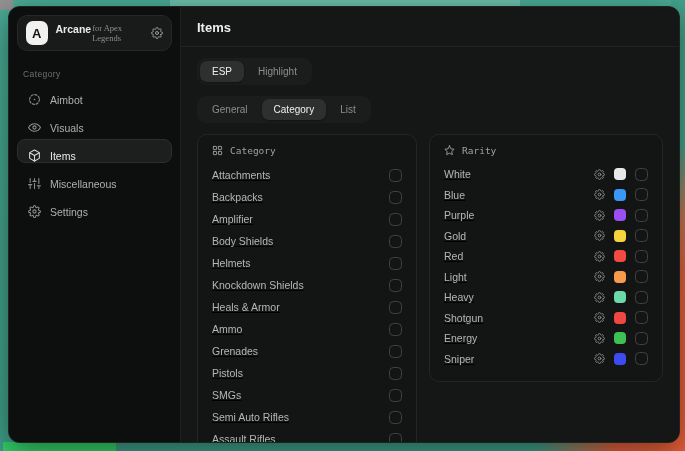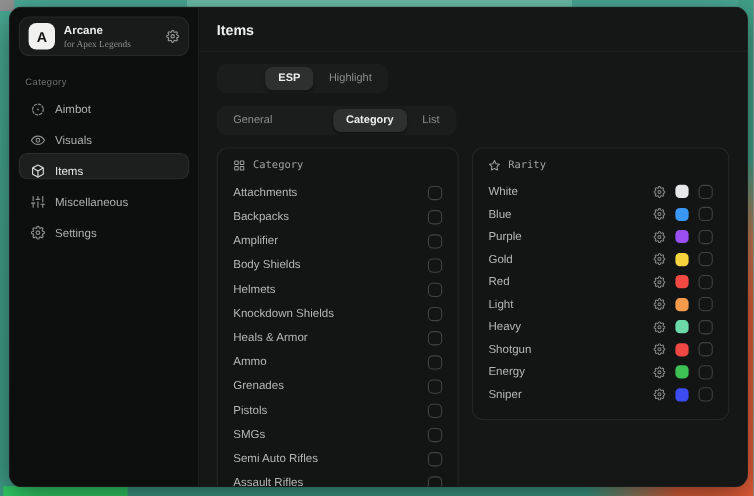--- a/index.html
+++ b/index.html
@@ -18,21 +18,21 @@
     background:#101211; border-radius:12px; border:1px solid rgba(255,255,255,.07);
     display:flex; overflow:hidden; box-shadow:0 8px 30px rgba(0,0,0,.45); }
 
   
   .sidebar { width:172px; flex:0 0 172px; background:#0d0f0e; border-right:1px solid #1e201f;
     display:flex; flex-direction:column; }
   .brand-card { margin:8px; padding:5px 8px; background:#191b1a; border:1px solid #262827;
     border-radius:10px; display:flex; align-items:center; gap:8px; }
   .brand-logo { width:24px; height:24px; background:#f1f1ef; color:#141414; border-radius:7px;
     font-weight:bold; font-size:13px; display:flex; align-items:center; justify-content:center; }
-  .brand-text { display:flex; flex-direction:column; gap:1px; }
+  .brand-text { display:flex; flex-direction:row; gap:1px; }
   .brand-name { font-size:10.5px; font-weight:bold; color:#e9ebea; }
   .brand-sub { font-size:8.5px; color:#8b8e8d;font-family:Liberation Serif, serif; }
   .brand-gear { margin-left:auto; color:#9a9d9c; display:flex; }
   .icon-svg { stroke:currentColor; fill:none; stroke-width:2; stroke-linecap:round; stroke-linejoin:round; }
 
   .side-section-label { margin:10px 14px 4px; font-size:8.5px; color:#6e7170; letter-spacing:.4px; }
   .nav { padding:0 8px; display:flex; flex-direction:column; gap:4px; }
   .nav-item { height:24px; border-radius:8px; padding:0 10px; display:flex; align-items:flex-end; gap:9px;
     color:#aeb1b0; font-size:10.5px; border:1px solid transparent; cursor:default; }
   .nav-item .nav-ic { color:#8b8e8d; display:flex; }
@@ -48,30 +48,30 @@
 
   
   .main { flex:1; background:#151716; display:flex; flex-direction:column; min-width:0; }
   .main-header { padding:13px 16px 11px; border-bottom:1px solid #212322; }
   .main-title { font-size:13px; font-weight:bold; color:#edefee; }
   .main-content { padding:11px 16px 0; }
 
   .seg-group { display:inline-flex; background:#1b1d1c; border-radius:9px; padding:3px; gap:2px; }
   .seg-btn { border:none; background:transparent; color:#8b8e8d; font-size:10px; padding:5px 12px;
     border-radius:7px; font-family:inherit; cursor:default; }
-  .seg-btn.active { background:#2d302f; color:#edefee; font-weight:bold; box-shadow:0 1px 2px rgba(0,0,0,.4);margin-left:41px; }
+  .seg-btn.active { background:#2d302f; color:#edefee; font-weight:normal; box-shadow:0 1px 2px rgba(0,0,0,.4); }
   .seg-row { margin-bottom:11px; }
 
   .panels { display:flex; gap:12px; align-items:flex-start; margin-top:2px; }
   .panel { flex:1; background:#131514; border:1px solid #242625; border-radius:10px; padding:10px 14px 12px; }
   .panel-header { display:flex; align-items:center; gap:7px; color:#9fa2a1; margin-bottom:8px;
     font-family:"DejaVu Sans Mono", monospace; font-size:9.5px; }
   .panel-header .ph-ic { display:flex; color:#9fa2a1; }
 
-  .row { display:flex; align-items:center; height:22px; }
+  .row { display:flex; align-items:center; height:22px;text-decoration:underline; }
   .rarity-row { height:20.5px; }
   .row-label { font-size:10.5px; color:#b5b7b6; flex:1; }
   .checkbox { width:13px; height:13px; border:1.4px solid #404342; border-radius:4.5px; background:transparent; flex:0 0 auto; }
   .row-controls { display:flex; align-items:center; gap:9px; }
   .row-gear { color:#8b8e8d; display:flex; }
   .swatch { width:12px; height:12px; border-radius:4px; }
 </style>
 </head>
 <body>
 

